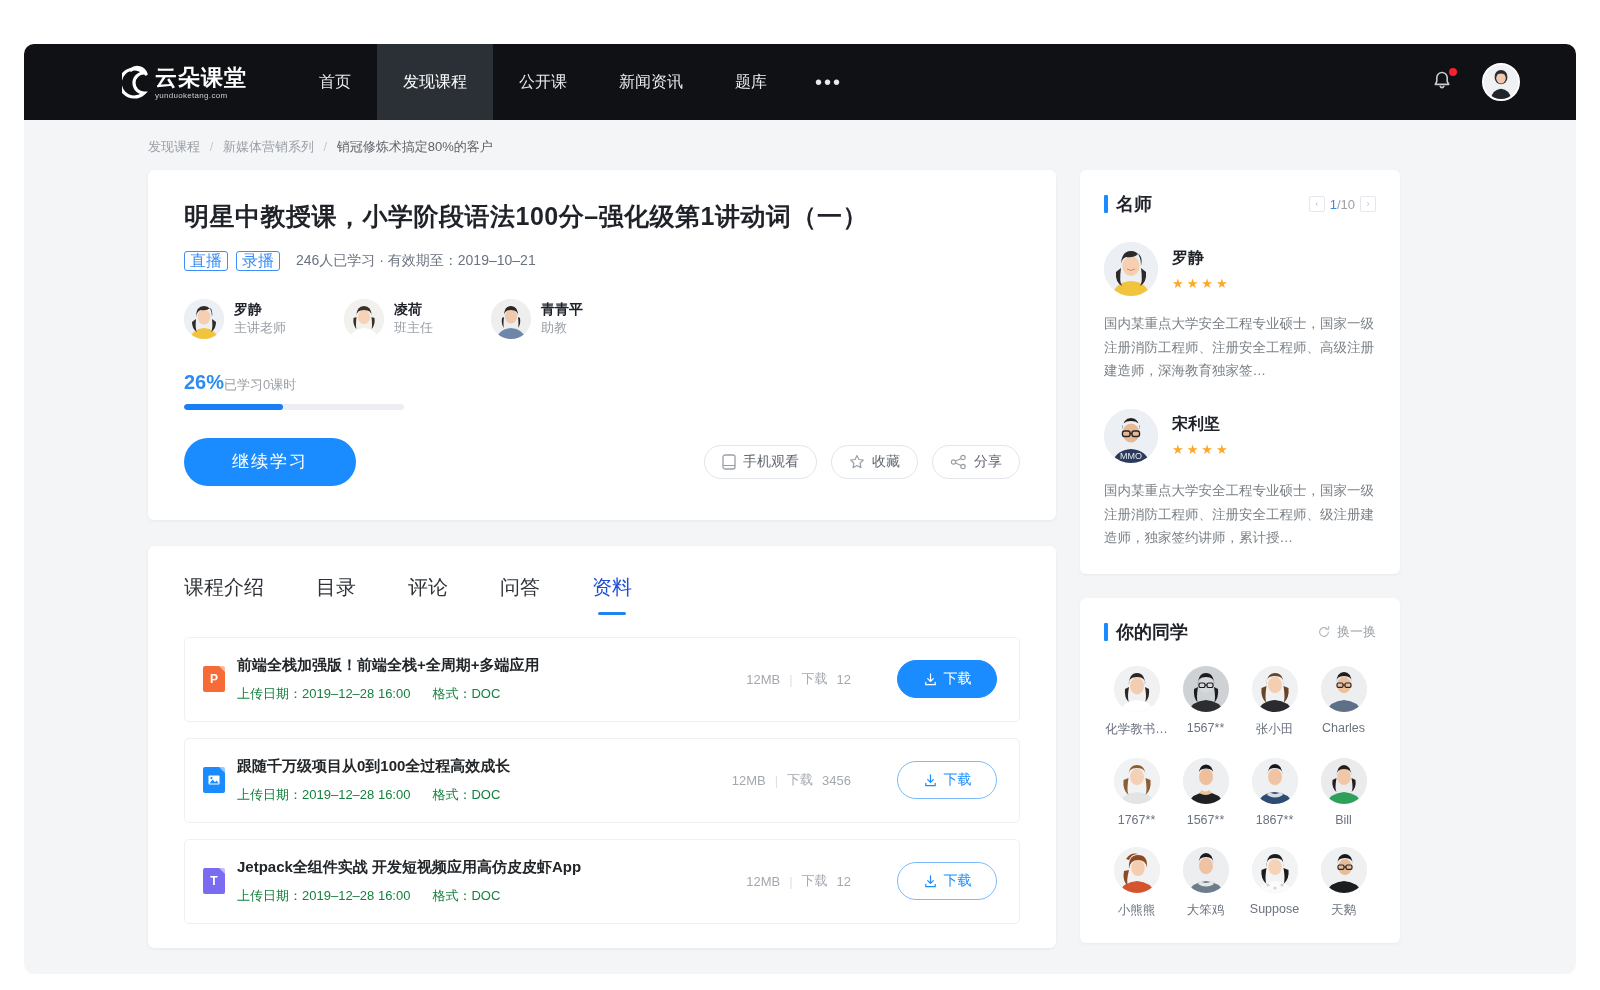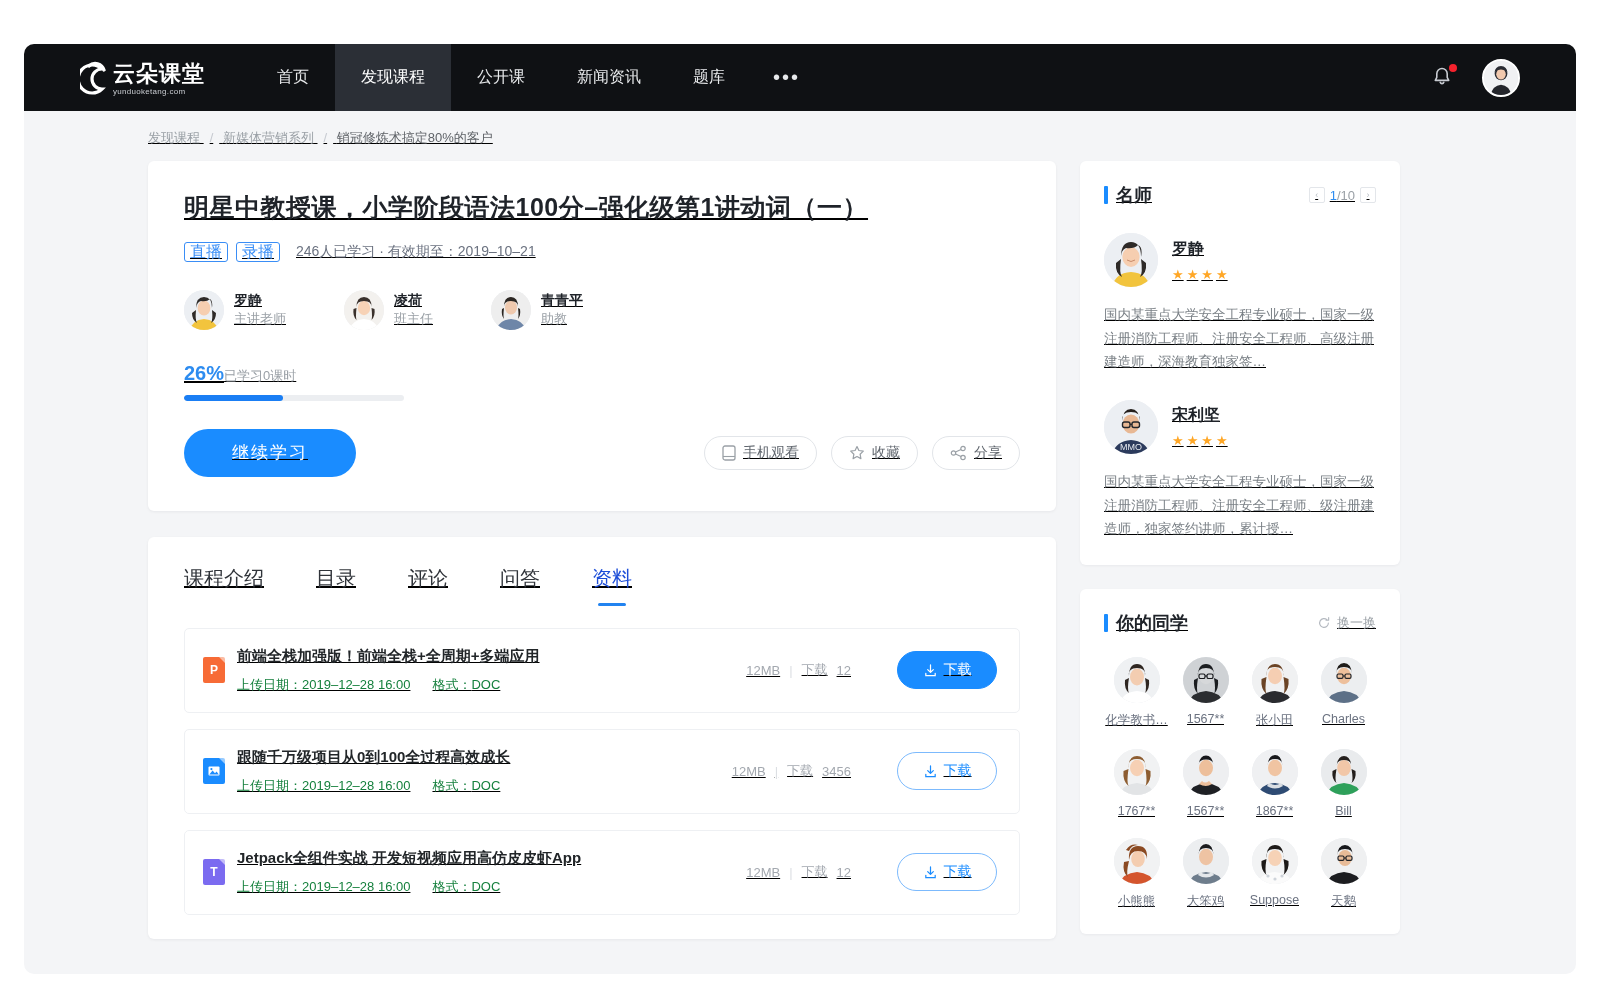--- a/index.html
+++ b/index.html
@@ -19,25 +19,26 @@
     position: absolute;
     left: 24px; top: 44px;
     width: 1552px; height: 930px;
     background: #f4f5f7;
     border-radius: 10px;
     overflow: hidden;
   }
 
   
   .header {
-    height: 67px;
+    height: 76px;
     background: #0f1114;
     display: flex;
     align-items: stretch;
     position: relative;
+    padding-left: 42px;
   }
   .logo-wrap {
     display: flex; align-items: center;
     padding-left: 56px; padding-right: 24px;
   }
   .logo {
     display: flex; align-items: flex-end; gap: 3px;
   }
   .logo-mark { position: relative; width: 30px; height: 36px; }
   .logo-mark svg { display: block; }
@@ -76,21 +77,20 @@
     width: 38px; height: 38px; border-radius: 50%;
     background: #e9ecef; overflow: hidden; cursor: pointer;
     border: 2px solid #ffffff;
   }
 
   
   .body-area {
     padding: 0 0 0 0;
     height: calc(930px - 68px);
     overflow: hidden;
-    text-decoration: underline;
   }
   .breadcrumb {
     padding: 18px 0 14px 124px;
     font-size: 13px; color: #9aa0a6;
   }
   .breadcrumb .crumb { cursor: pointer; }
   .breadcrumb .crumb.last { color: #5f6368; cursor: default; }
   .breadcrumb .sep { margin: 0 6px; color: #c6cad0; }
 
   .columns {

